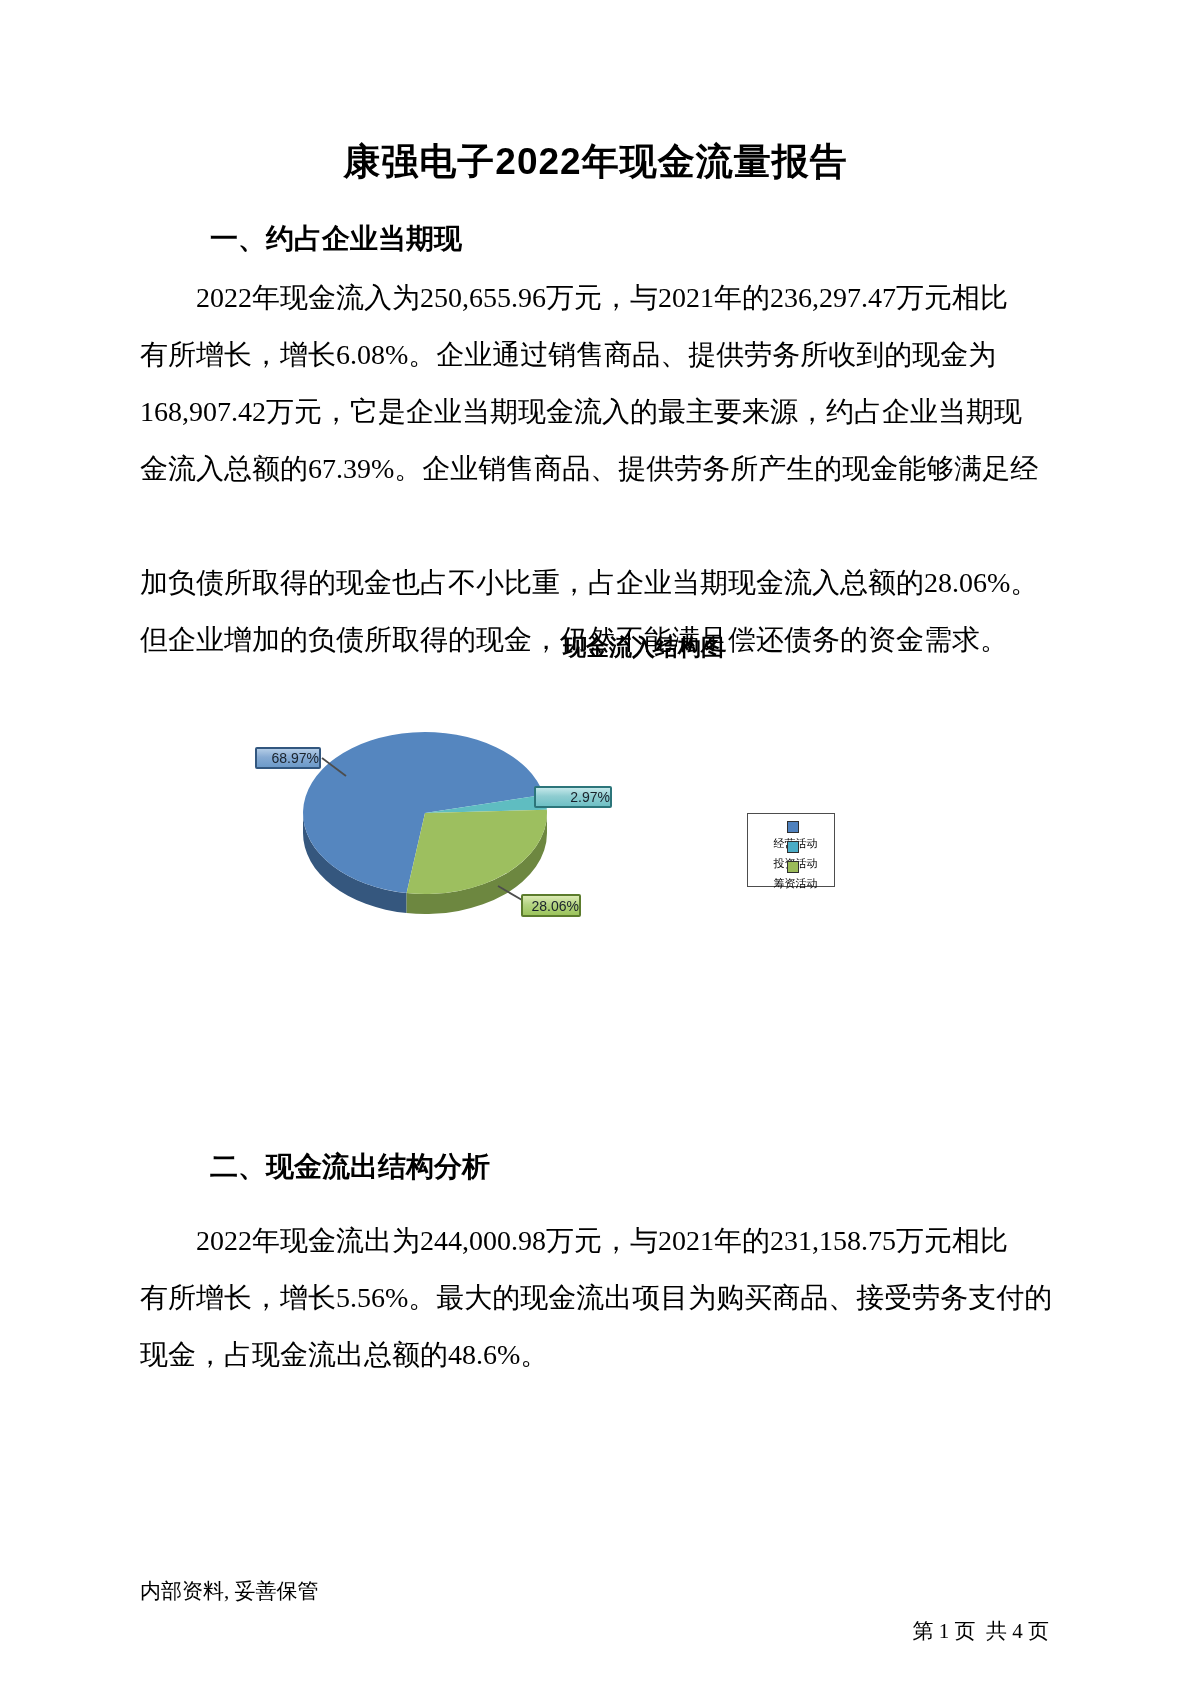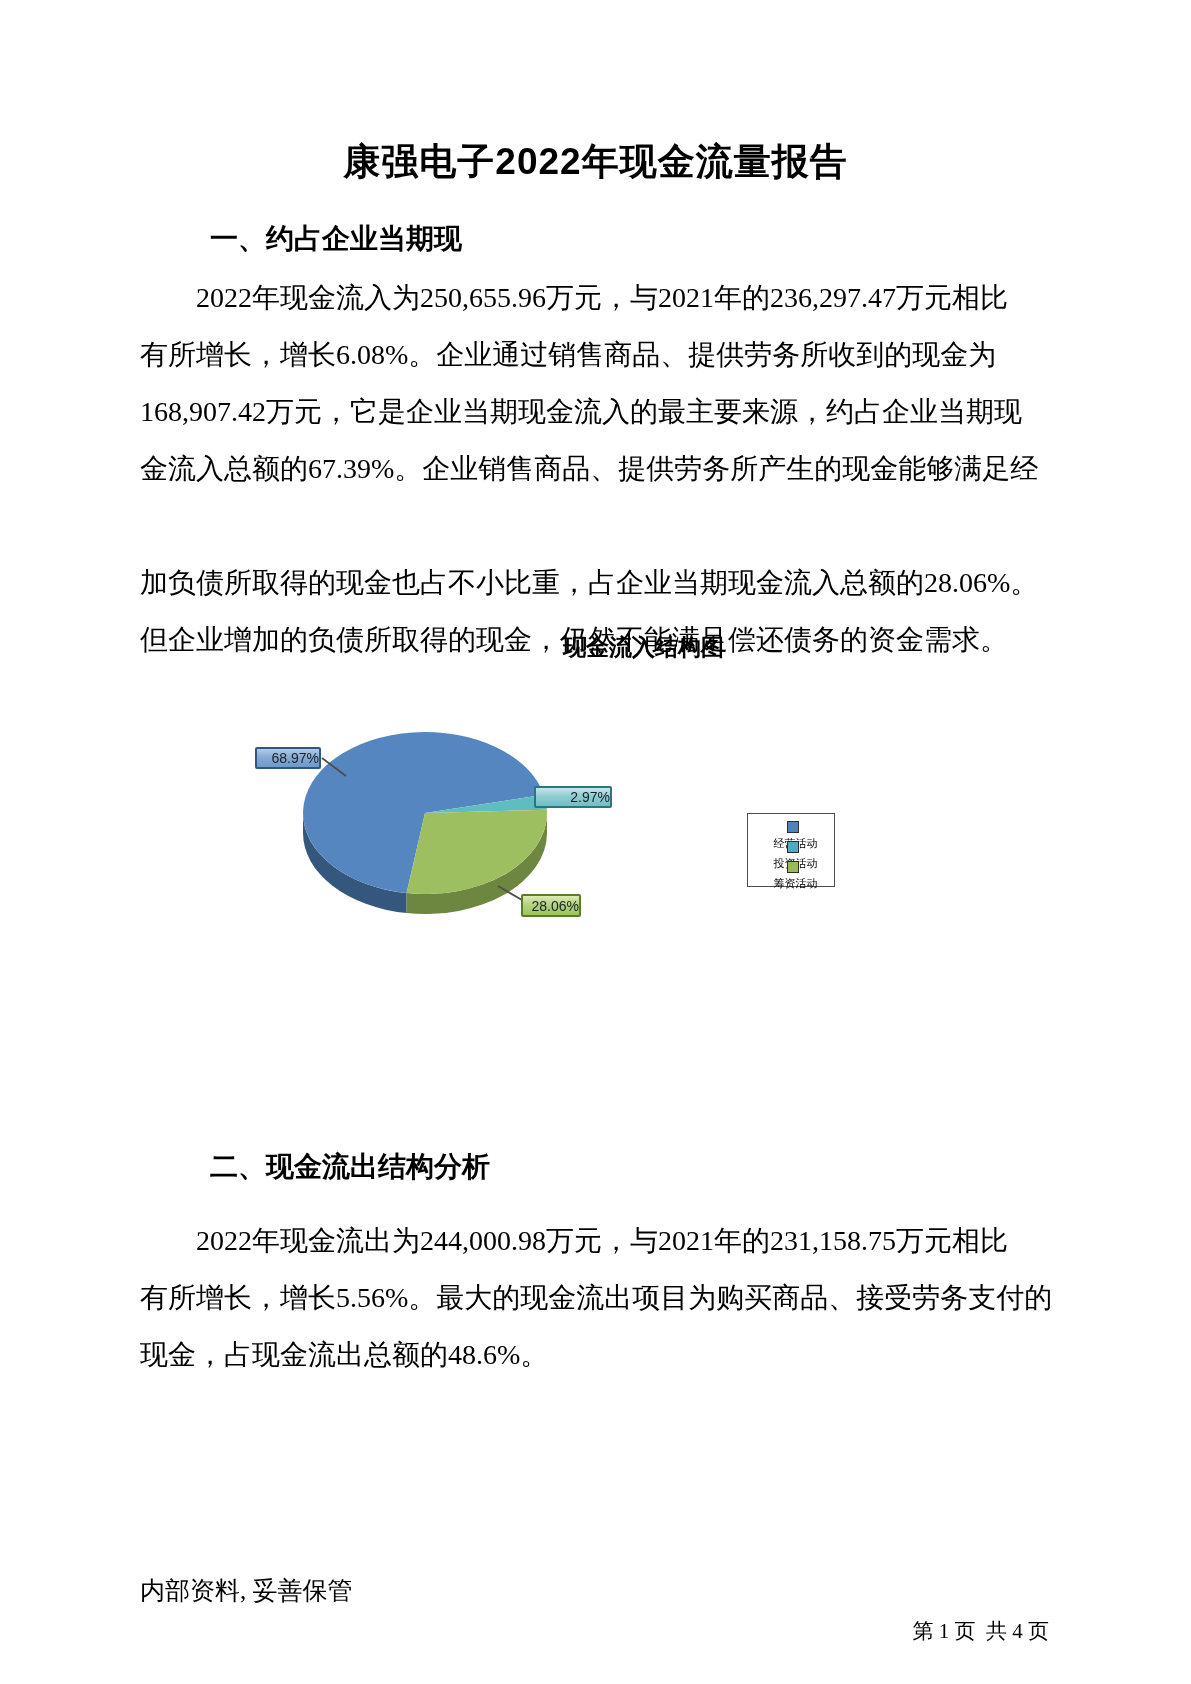--- a/index.html
+++ b/index.html
@@ -60,21 +60,21 @@
     font-family:"Liberation Sans",sans-serif;font-size:11px;line-height:20px;flex-direction:column;
   }
   .swatch{
     width:12px;height:12px;margin-right:5px;flex:0 0 auto;
     border:1px solid #2e2e2e;box-sizing:border-box;
   }
   .sw-blue{background:#4f81bd;}
   .sw-teal{background:#4bacc6;}
   .sw-green{background:#9bbb59;}
   .footer-left{
-    position:absolute;left:140px;top:1577px;font-size:25px;line-height:28px;white-space:pre;
+    position:absolute;left:140px;top:1577px;font-size:21px;line-height:28px;white-space:pre;
   }
   .footer-right{
     position:absolute;right:142px;top:1577px;font-size:21px;line-height:28px;white-space:pre;text-align:right;margin-top:40px;
   }
 </style>
 </head>
 <body>
 
 <div class="page">
 

